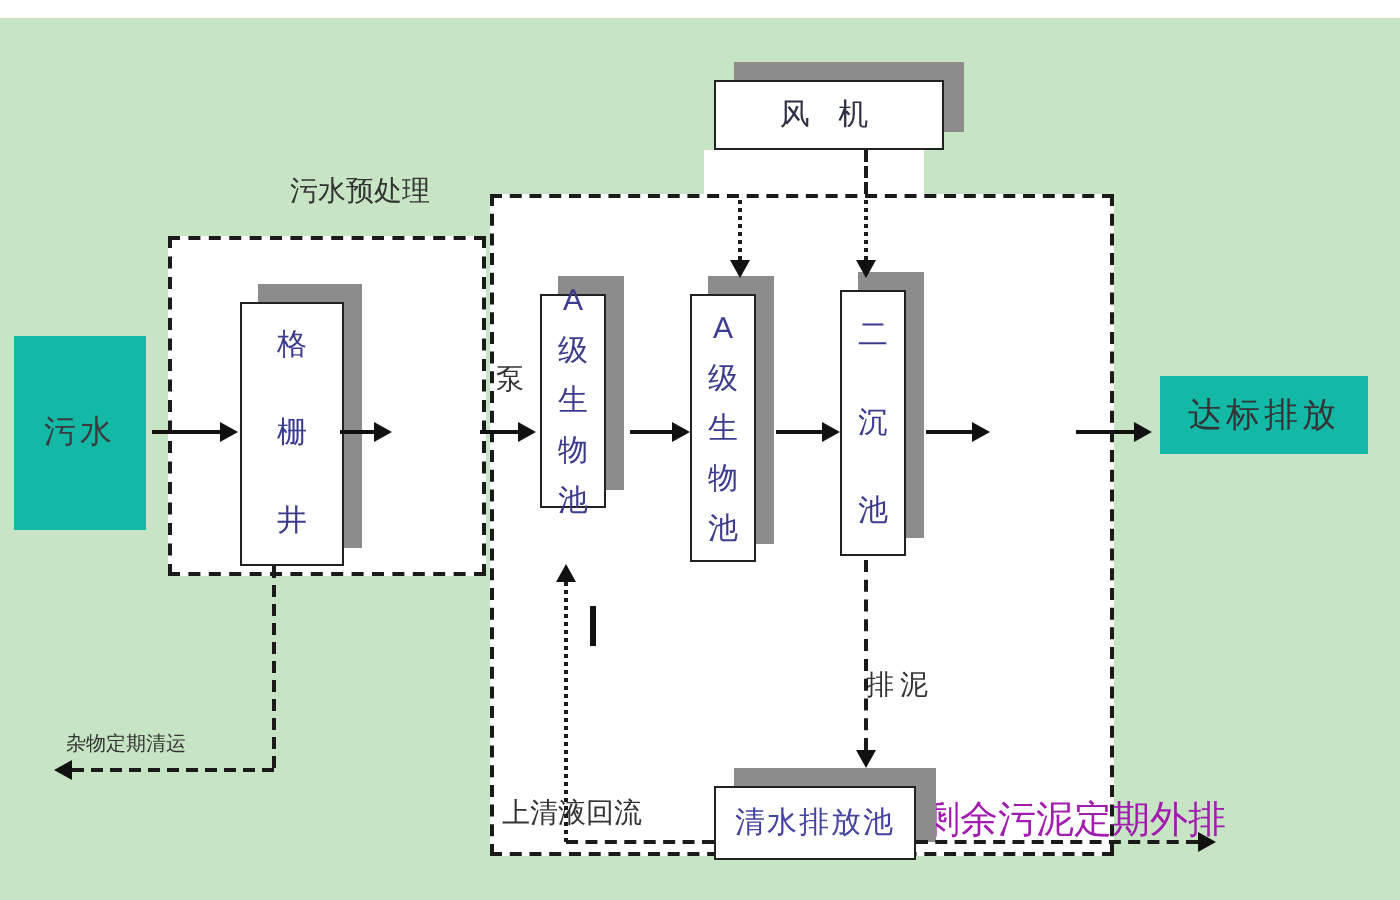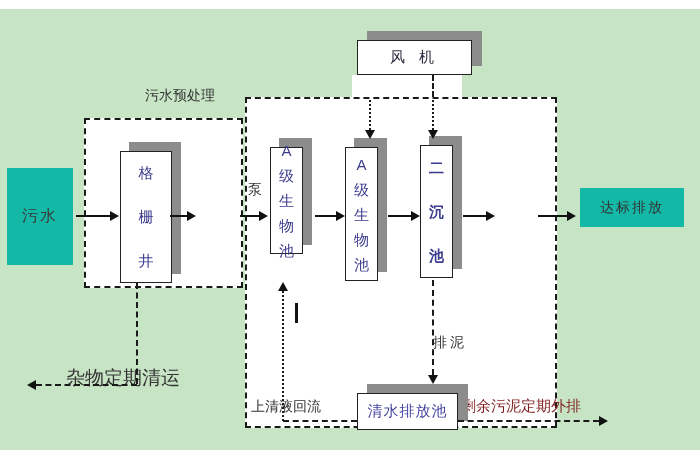--- a/index.html
+++ b/index.html
@@ -17,40 +17,40 @@
   .tank{position:absolute;background:#ffffff;border:1px solid #222222;box-sizing:border-box;
         box-shadow:9px -9px 0 #8c8c8c;display:flex;align-items:center;justify-content:center;}
   .tank .vtext{display:block;width:16px;word-break:break-all;text-align:center;
         font-size:15px;color:#3c3c8e;}
   .v3 .vtext{line-height:44px;}
   .v5 .vtext{line-height:25px;}
   .tank-gsj{left:120px;top:151px;width:52px;height:132px;justify-content:center;}
   .tank-tjc{left:195px;top:145px;width:38px;height:133px;}
   .tank-a{left:270px;top:147px;width:33px;height:107px;}
   .tank-o{left:345px;top:147px;width:33px;height:134px;}
-  .tank-ec{left:420px;top:145px;width:33px;height:133px;font-weight:bold;}
+  .tank-ec{left:420px;top:145px;width:33px;height:133px;}
   .tank-qs{left:495px;top:145px;width:37px;height:132px;}
 
   .hbox{position:absolute;background:#ffffff;border:1px solid #222222;box-sizing:border-box;
         box-shadow:10px -9px 0 #8c8c8c;display:flex;align-items:center;justify-content:center;}
   .box-fan{left:357px;top:40px;width:115px;height:35px;font-size:15px;letter-spacing:5px;color:#2e2e44;}
   .box-digester{left:357px;top:393px;width:101px;height:37px;font-size:15px;color:#4444a0;letter-spacing:1px;}
 
   .plainbox{position:absolute;background:#14b8a6;display:flex;align-items:center;justify-content:center;}
   .box-wushui{left:7px;top:168px;width:66px;height:97px;font-size:16px;color:#3a3a3a;letter-spacing:2px;}
-  .box-dabiao{left:580px;top:188px;width:104px;height:39px;font-size:14px;color:#333333;letter-spacing:2px;}
+  .box-dabiao{left:580px;top:188px;width:104px;height:39px;font-size:17px;color:#333333;letter-spacing:2px;}
 
   
   .lbl{position:absolute;color:#333333;font-size:14px;white-space:nowrap;}
   .lbl-pretreat{left:102px;top:87px;margin-left:43px;}
   .lbl-pump{left:248px;top:181px;}
-  .lbl-debris{left:33px;top:365px;font-size:19px;margin-left:33px;}
+  .lbl-debris{left:33px;top:365px;font-size:10px;}
   .lbl-supernatant{left:251px;top:398px;}
   .lbl-sludge{left:415px;top:334px;letter-spacing:3px;margin-left:18px;}
-  .lbl-excess{left:461px;top:397px;font-size:15px;color:#7f1d1d;}
+  .lbl-excess{left:461px;top:397px;font-size:19px;color:#a21caf;}
 
   
   .sline{position:absolute;height:0;border-top:2px solid #111111;}
   .hdash{position:absolute;height:0;border-top:2px dashed #1a1a1a;}
   .vdash{position:absolute;width:0;border-left:2px dashed #1a1a1a;}
   .vdot{position:absolute;width:0;border-left:2px dotted #1a1a1a;}
   .ah{position:absolute;width:0;height:0;}
   .ah-r{border-left:9px solid #111;border-top:5px solid transparent;border-bottom:5px solid transparent;}
   .ah-l{border-right:9px solid #111;border-top:5px solid transparent;border-bottom:5px solid transparent;}
   .ah-d{border-top:9px solid #111;border-left:5px solid transparent;border-right:5px solid transparent;}

